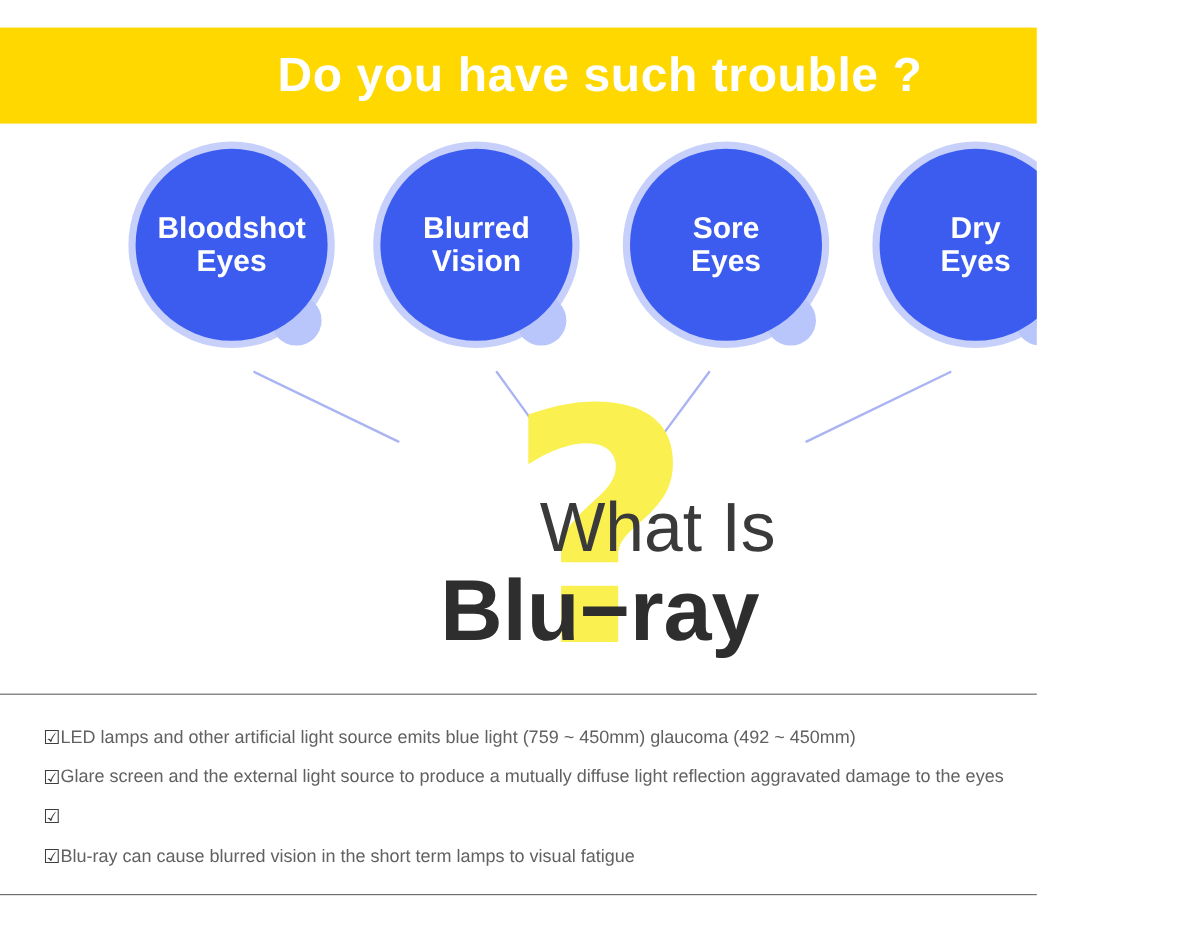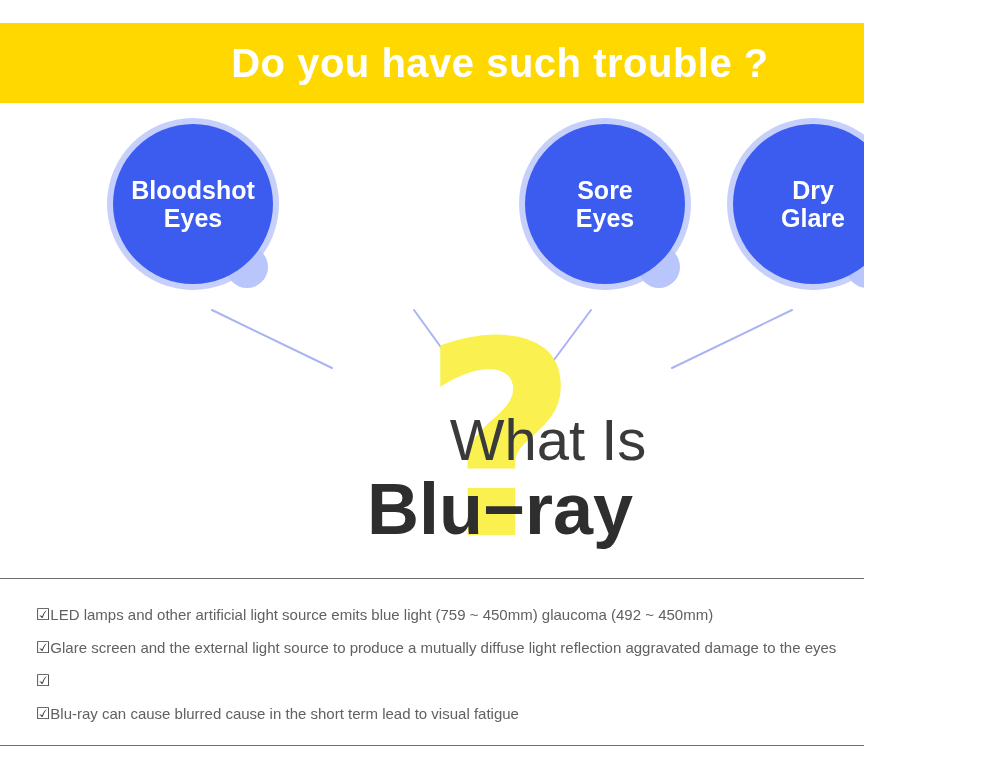--- a/index.html
+++ b/index.html
@@ -215,36 +215,44 @@
 
     <div class="circle-item" style="left:98px;">
       <div class="halo"></div>
       <div class="dot"></div>
       <div class="disc">
         <span class="disc-label">Bloodshot
 Eyes</span>
       </div>
     </div>
 
+    <div class="circle-item" style="left:302px;">
+      <div class="halo"></div>
+      <div class="dot"></div>
+      <div class="disc">
+        <span class="disc-label">Blurred
+Vision</span>
+      </div>
+    </div>
 
     <div class="circle-item" style="left:510px;">
       <div class="halo"></div>
       <div class="dot"></div>
       <div class="disc">
         <span class="disc-label">Sore
 Eyes</span>
       </div>
     </div>
 
     <div class="circle-item" style="left:718px;">
       <div class="halo"></div>
       <div class="dot"></div>
       <div class="disc">
         <span class="disc-label">Dry
-Glare</span>
+Eyes</span>
       </div>
     </div>
 
   </div>
 
   <div class="title-block">
     <div class="qmark">?</div>
     <div class="title-line1">What Is</div>
     <div class="title-line2">Blu−ray</div>
   </div>
@@ -263,18 +271,18 @@
       <span class="bullet-box">☑</span>
       <span class="bullet-text">Glare screen and the external light source to produce a mutually diffuse light reflection aggravated damage to the eyes</span>
     </div>
 
     <div class="bullet">
       <span class="bullet-box">☑</span>
     </div>
 
     <div class="bullet">
       <span class="bullet-box">☑</span>
-      <span class="bullet-text">Blu-ray can cause blurred cause in the short term lead to visual fatigue</span>
+      <span class="bullet-text">Blu-ray can cause blurred vision in the short term lamps to visual fatigue</span>
     </div>
 
   </div>
 
 </div>
 
 </body></html>

